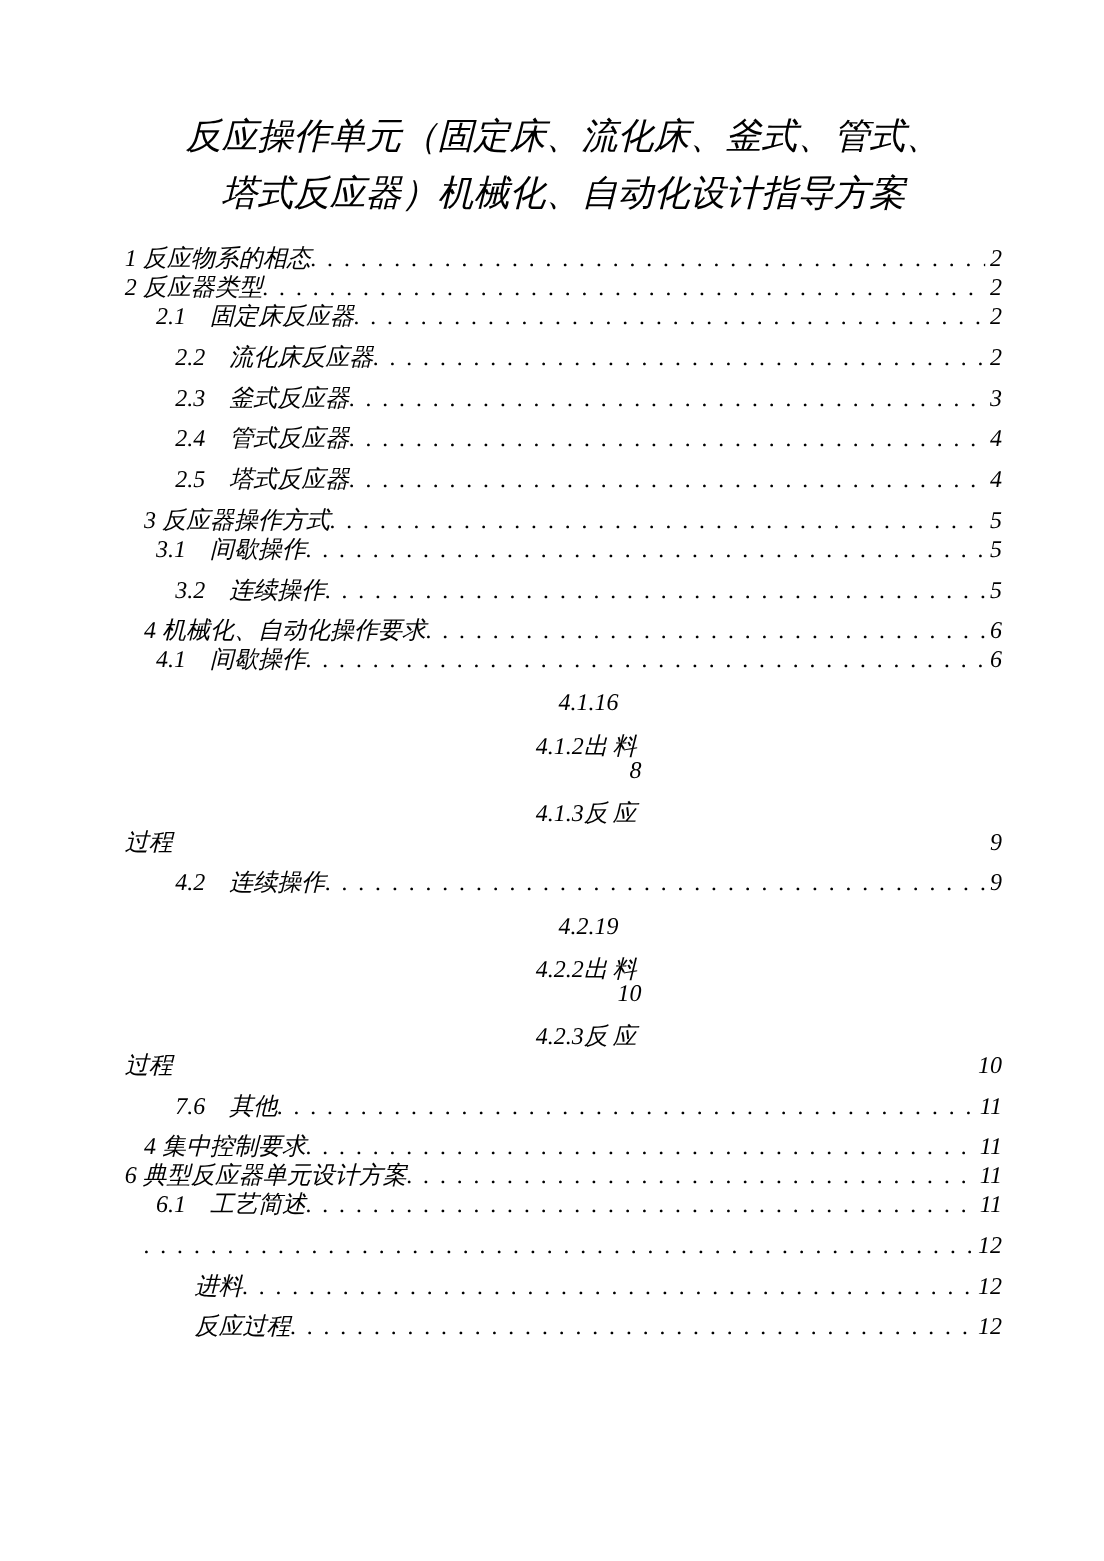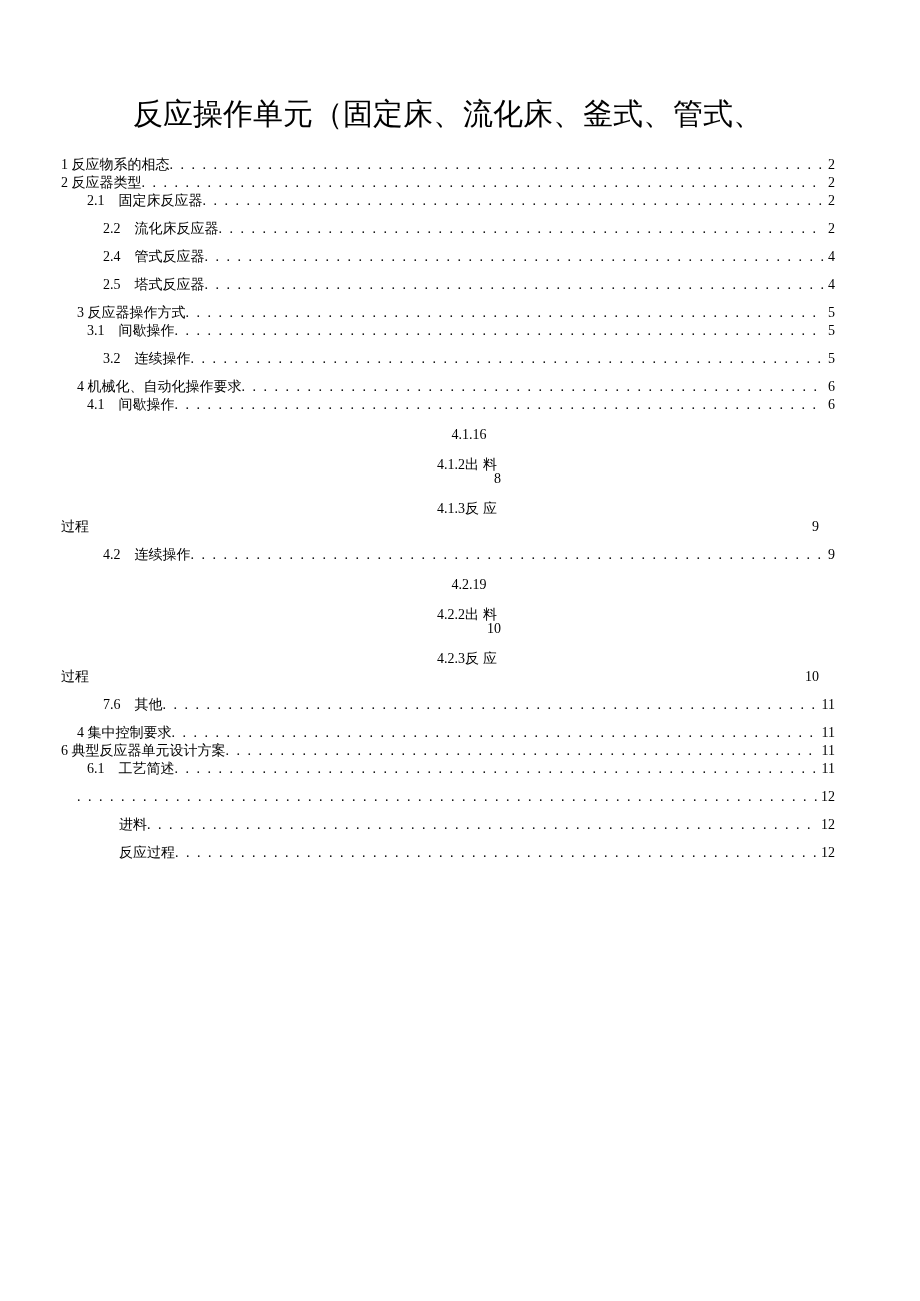--- a/index.html
+++ b/index.html
@@ -4,37 +4,38 @@
 <style>
   body {
     background: #ffffff;
     margin: 0;
     padding: 0;
     font-family: "SimSun", "Songti SC", serif;
     color: #000;
     width: 920px;
   }
   .page {
-    padding: 90px 85px 60px 61px;
+    padding: 90px 85px 60px 104px;
     box-sizing: border-box;
+    font-style: italic;
   }
   .title {
     text-align: center;
     font-size: 30px;
     line-height: 1.6;
     margin-bottom: 20px;
   }
   .toc-heading {
     text-align: center;
     font-size: 22px;
     font-weight: bold;
     margin: 12px 0 18px 0;
   }
   .toc {
-    font-size: 14px;
+    font-size: 20px;
     line-height: 1.0;
   }
   .toc-row {
     display: flex;
     align-items: baseline;
     white-space: nowrap;
     margin: 4px 0;
   }
   .toc-row.spaced {
     margin-top: 14px;
@@ -73,30 +74,31 @@
     text-align: right;
     letter-spacing: 4px;
   }
   .toc-split .right .pg {
     letter-spacing: 0;
     display: block;
   }
   .cont-row {
     display: flex;
     justify-content: space-between;
-    margin: 0 16px 4px 0;
+    margin: 0 0 4px 0;
   }
 </style>
 </head>
 <body>
 
 <div class="page">
 
   <div class="title">
     <div>反应操作单元（固定床、流化床、釜式、管式、</div>
+    <div>塔式反应器）机械化、自动化设计指导方案</div>
   </div>
 
 
   <div class="toc" id="toc">
       <div class="toc-row">
         <span class="toc-label ">1 反应物系的相态</span>
         <span class="toc-dots"></span>
         <span class="toc-page">2</span>
       </div>
       <div class="toc-row">
@@ -106,20 +108,25 @@
       </div>
       <div class="toc-row">
         <span class="toc-label indent-1">2.1　固定床反应器</span>
         <span class="toc-dots"></span>
         <span class="toc-page">2</span>
       </div>
       <div class="toc-row spaced">
         <span class="toc-label indent-1">2.2　流化床反应器</span>
         <span class="toc-dots"></span>
         <span class="toc-page">2</span>
+      </div>
+      <div class="toc-row spaced">
+        <span class="toc-label indent-1">2.3　釜式反应器</span>
+        <span class="toc-dots"></span>
+        <span class="toc-page">3</span>
       </div>
       <div class="toc-row spaced">
         <span class="toc-label indent-1">2.4　管式反应器</span>
         <span class="toc-dots"></span>
         <span class="toc-page">4</span>
       </div>
       <div class="toc-row spaced">
         <span class="toc-label indent-1">2.5　塔式反应器</span>
         <span class="toc-dots"></span>
         <span class="toc-page">4</span>

